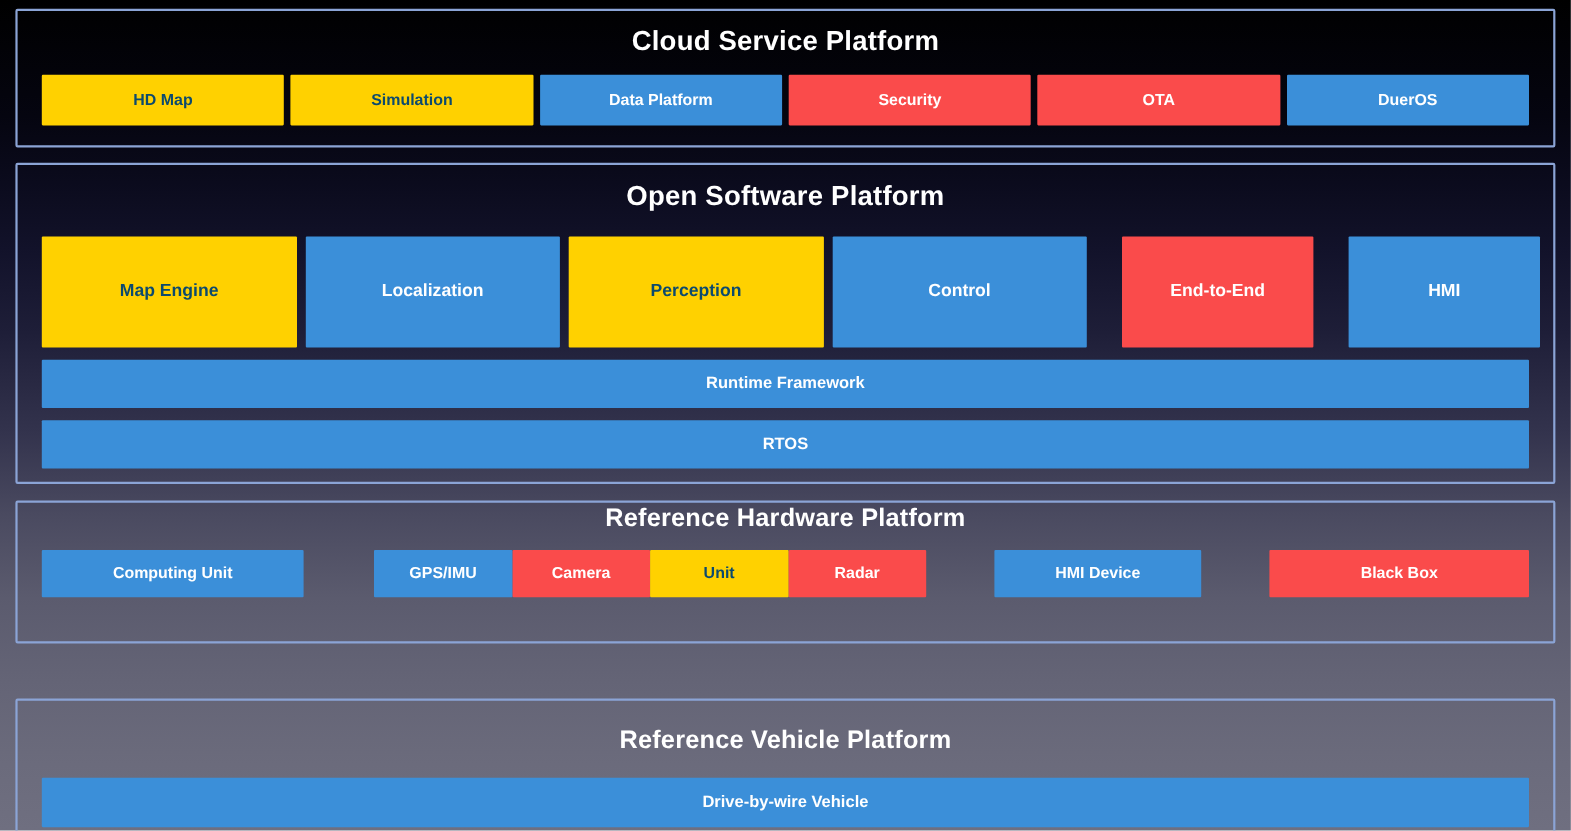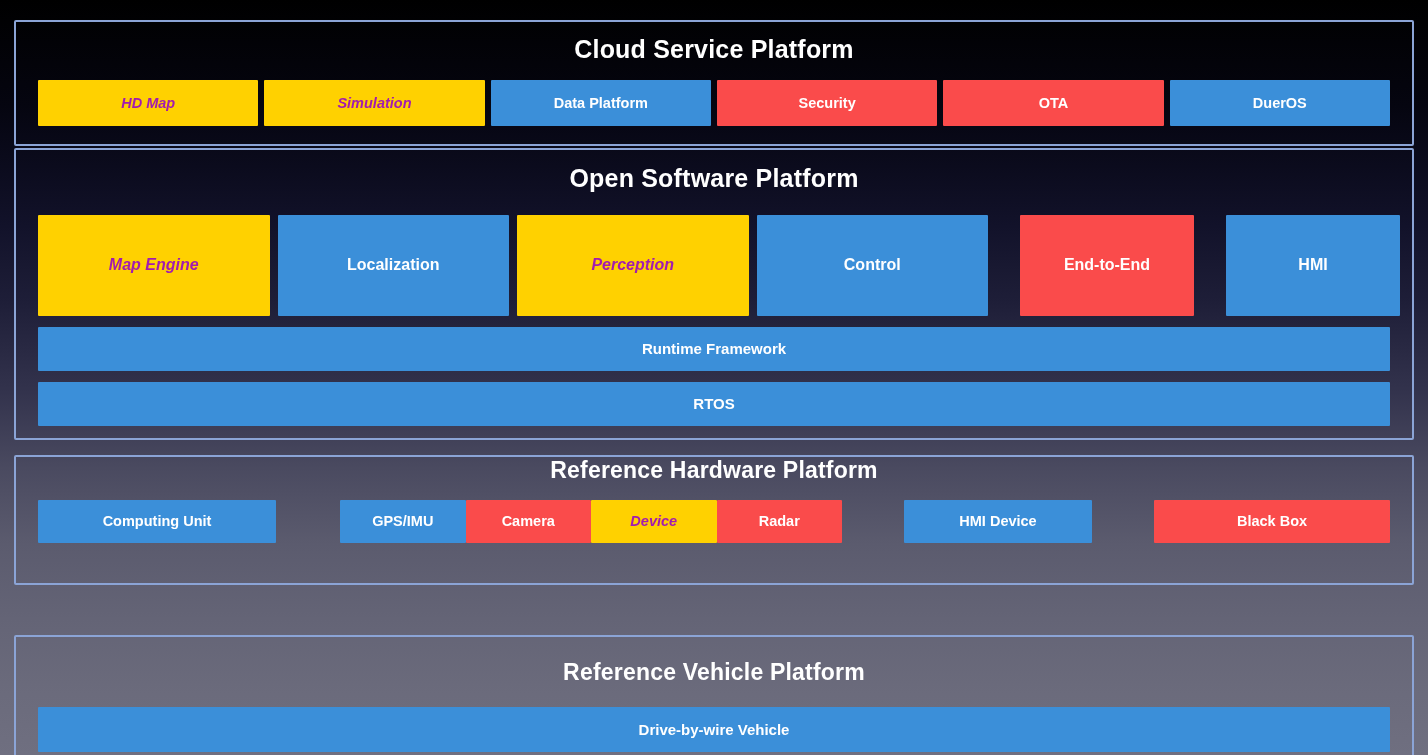--- a/index.html
+++ b/index.html
@@ -31,42 +31,42 @@
     width:1400px;
     border:2px solid #8ba4d6;
     border-radius:2px;
   }
   .panel-title {
     text-align:center;
     color:#ffffff;
     font-weight:bold;
     letter-spacing:0.2px;
   }
-  #panel-cloud     { top:20px;   height:126px; }
+  #panel-cloud     { top:8px;   height:126px; }
   #panel-software  { top:148px; height:292px; }
   #panel-hardware  { top:455px; height:130px; }
   #panel-vehicle   { top:635px; height:146px; }
 
   #panel-cloud .panel-title    { font-size:25px; margin-top:13px; }
   #panel-software .panel-title { font-size:25px; margin-top:14px; }
   #panel-hardware .panel-title { font-size:23px; }
   #panel-vehicle .panel-title  { font-size:23px; margin-top:22px; }
 
   
   .box {
     display:flex;
     align-items:center;
     justify-content:center;
     text-align:center;
     font-weight:bold;
     line-height:1.15;
     border-radius:1px;
   }
   .box.blue   { background:#3b8fd9; color:#ffffff; }
-  .box.yellow { background:#ffd100; color:#a21caf;font-style:italic; }
+  .box.yellow { background:#ffd100; color:#0c4a6e; }
   .box.red    { background:#fa4b4b; color:#ffffff; }
 
   
   .cloud-row {
     display:flex;
     gap:6px;
     margin:16px 22px 0 22px;
   }
   .cloud-row .box {
     flex:1 1 0;
@@ -156,21 +156,21 @@
 </section>
 
 <section class="panel" id="panel-hardware">
   <h2 class="panel-title">Reference Hardware Platform</h2>
   <div class="hw-row">
     <div class="box blue hw-computing">Computing Unit</div>
     <div class="hw-gap-a"></div>
     <div class="hw-sensors">
       <div class="box blue">GPS/IMU</div>
       <div class="box red">Camera</div>
-      <div class="box yellow">Device</div>
+      <div class="box yellow">Unit</div>
       <div class="box red">Radar</div>
     </div>
     <div class="hw-gap-b"></div>
     <div class="box blue hw-hmi">HMI Device</div>
     <div class="hw-gap-c"></div>
     <div class="box red hw-blackbox">Black Box</div>
   </div>
 </section>
 
 <section class="panel" id="panel-vehicle">

